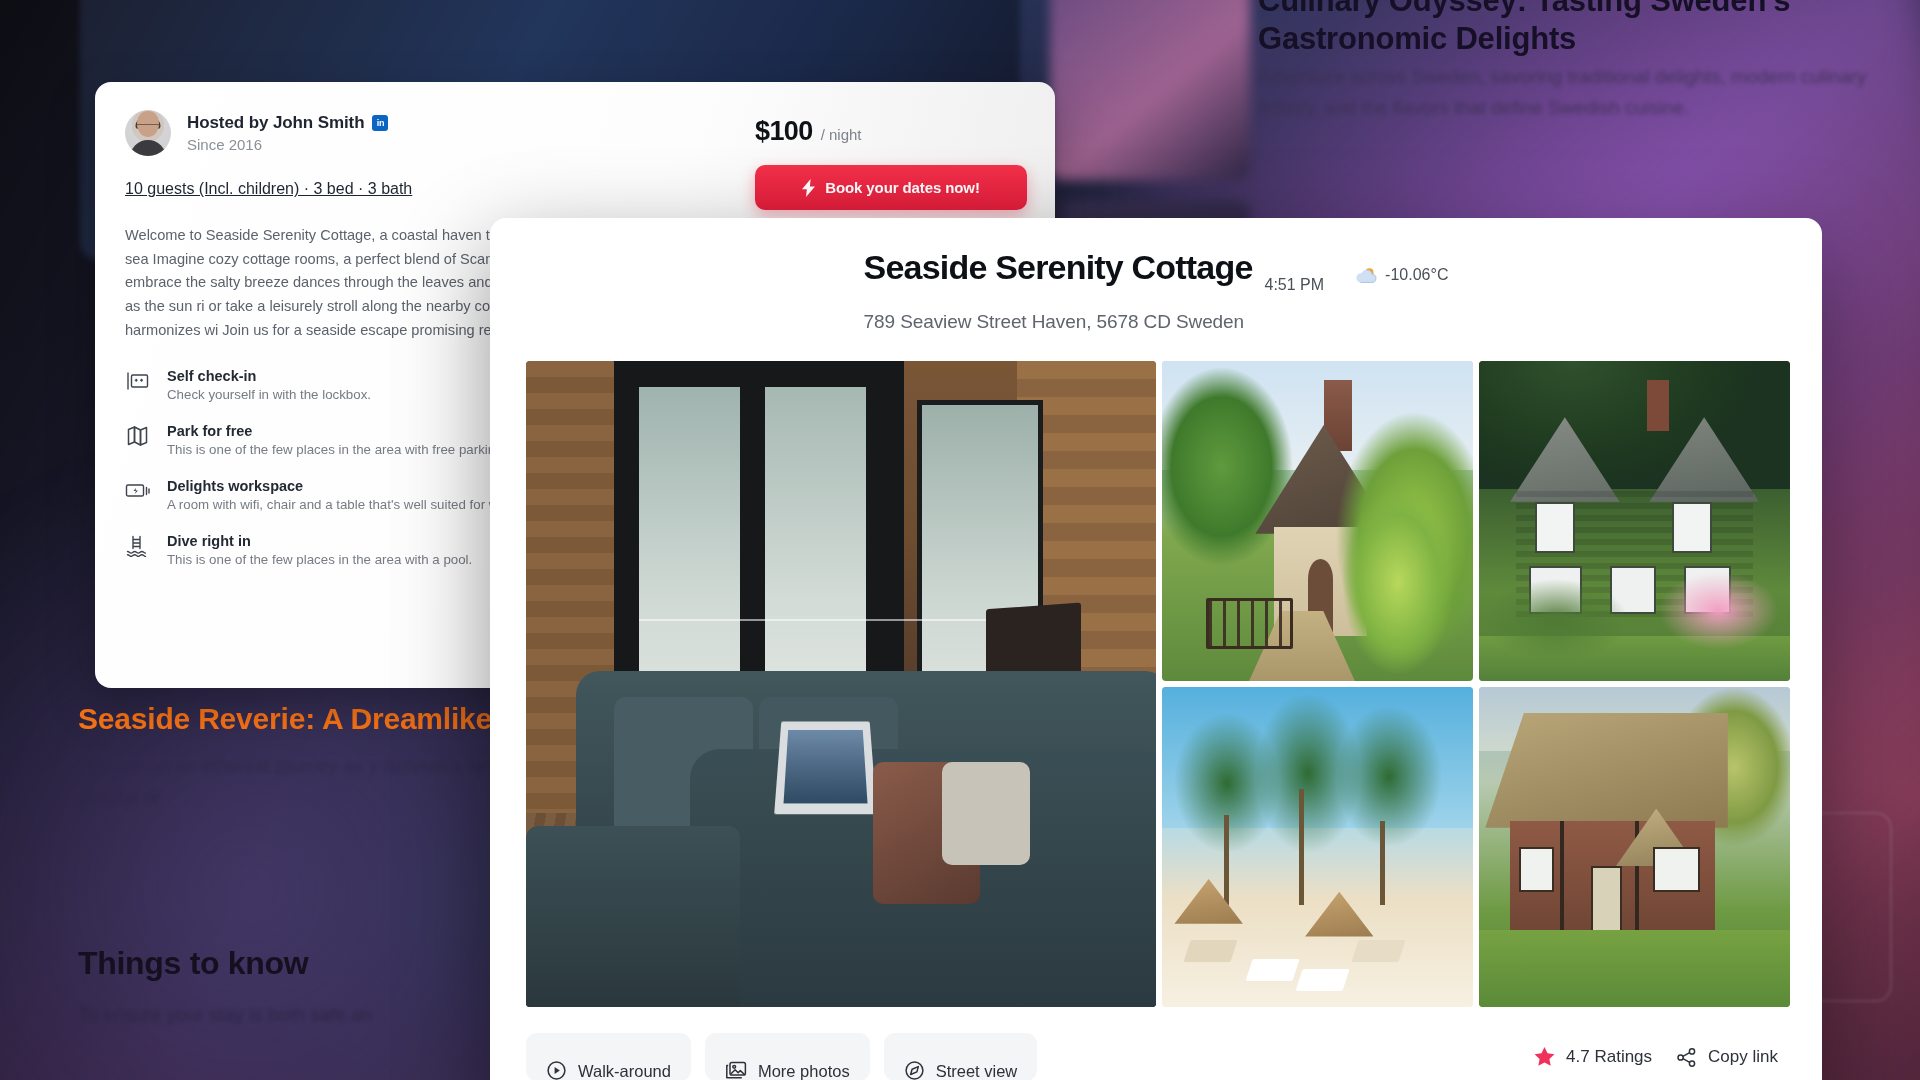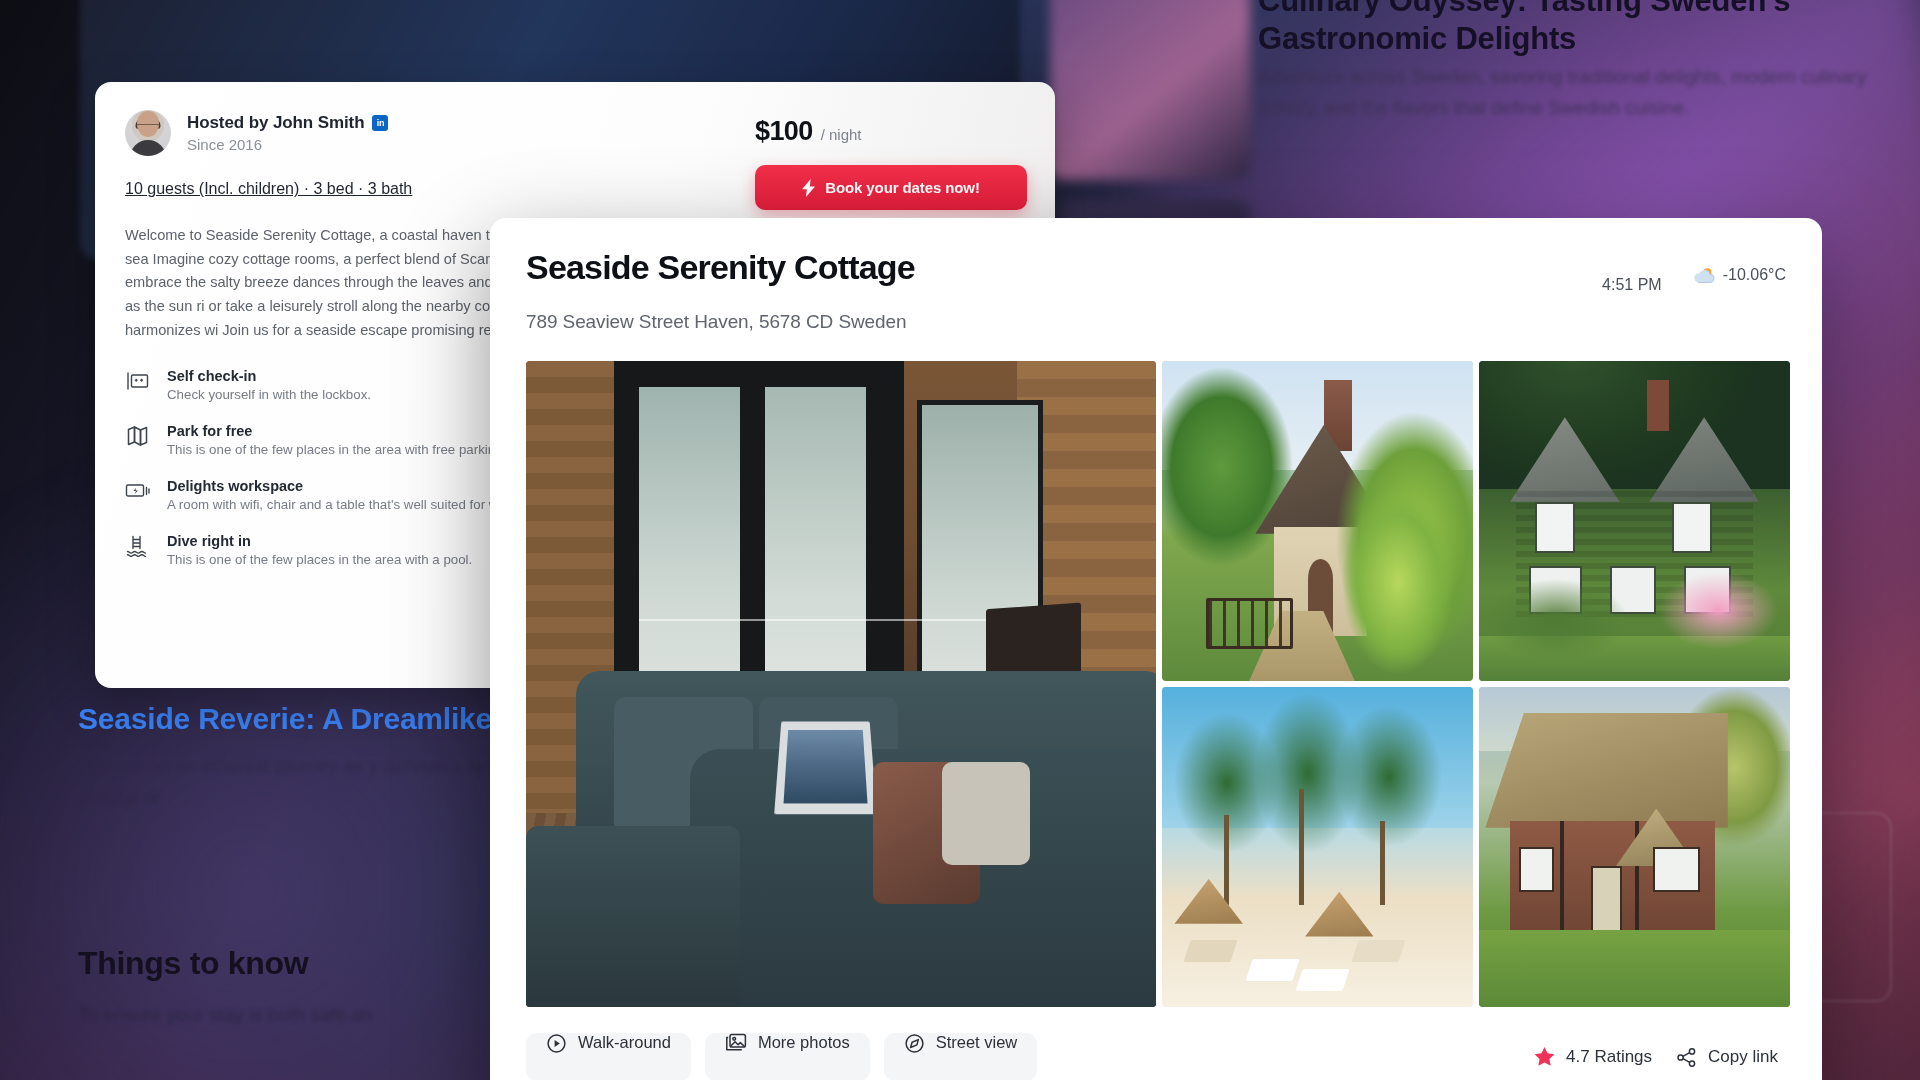--- a/index.html
+++ b/index.html
@@ -73,21 +73,21 @@
     left: 1258px; top: -18px; width: 630px;
     font-size: 31px; font-weight: 700; line-height: 1.22; color: #161027;
     letter-spacing: -0.2px;
   }
   .bg-body-r {
     left: 1258px; top: 62px; width: 640px;
     font-size: 19px; line-height: 1.62; color: #3b2f52; opacity: .82;
   }
   .bg-title-l {
     left: 78px; top: 700px; width: 560px;
-    font-size: 30px; font-weight: 700; line-height: 1.25; color: #3b82f6;
+    font-size: 30px; font-weight: 700; line-height: 1.25; color: #f97316;
     letter-spacing: -0.2px;
   }
   .bg-body-l {
     left: 78px; top: 750px; width: 560px;
     font-size: 19px; line-height: 1.7; color: #2e2746; opacity: .8;
   }
   .bg-title-l2 {
     left: 78px; top: 945px; width: 560px;
     font-size: 32px; font-weight: 700; color: #14101f; letter-spacing: -0.3px;
   }
@@ -188,21 +188,21 @@
   }
 
   
   .modal {
     position: absolute; left: 490px; top: 218px; width: 1332px; height: 900px;
     background: #fff; border-radius: 16px;
     box-shadow: 0 30px 90px rgba(0,0,0,.42);
     overflow: hidden;
     padding: 30px 36px 0 36px;
   }
-  .modal-head { display: flex; justify-content: space-between; align-items: flex-start; gap: 12px; }
+  .modal-head { display: flex; justify-content: center; align-items: flex-start; gap: 12px; }
   .modal-title { font-size: 34px; font-weight: 800; color: #0d1015; letter-spacing: -0.8px; }
   .modal-addr { font-size: 19px; color: #5f646d; margin-top: 24px; letter-spacing: -0.1px; }
   .modal-status { display: flex; align-items: center; gap: 30px; padding-top: 8px; }
   .status-time { font-size: 16px; color: #4b5058; font-weight: 400; margin-top: 20px; }
   .status-temp { display: flex; align-items: center; gap: 7px; font-size: 16px; color: #4b5058; }
 
   .gallery {
     margin-top: 28px;
     display: grid;
     grid-template-columns: 630px 311px 311px;
@@ -211,21 +211,21 @@
   }
   .ph { border-radius: 4px; overflow: hidden; position: relative; }
   .ph.big { grid-row: 1 / span 2; border-radius: 4px; }
 
   .gallery-actions {
     display: flex; align-items: center; justify-content: space-between;
     margin-top: 26px;
   }
   .pill-group { display: flex; gap: 14px; }
   .pill {
-    display: flex; align-items: flex-start; gap: 11px;
+    display: flex; align-items: flex-end; gap: 11px;
     background: #f4f5f6; border: none; border-radius: 11px;
     padding: 0 20px; height: 48px;
     font-size: 16.5px; color: #2c313a; cursor: pointer;
     font-family: "Liberation Sans", sans-serif;
   }
   .right-actions { display: flex; align-items: center; gap: 24px; padding-right: 8px; }
   .rating { display: flex; align-items: center; gap: 11px; font-size: 17px; color: #2c313a; }
   .copy-link { display: flex; align-items: center; gap: 11px; font-size: 17px; color: #2c313a; cursor: pointer; }
 
   svg { display: block; }

